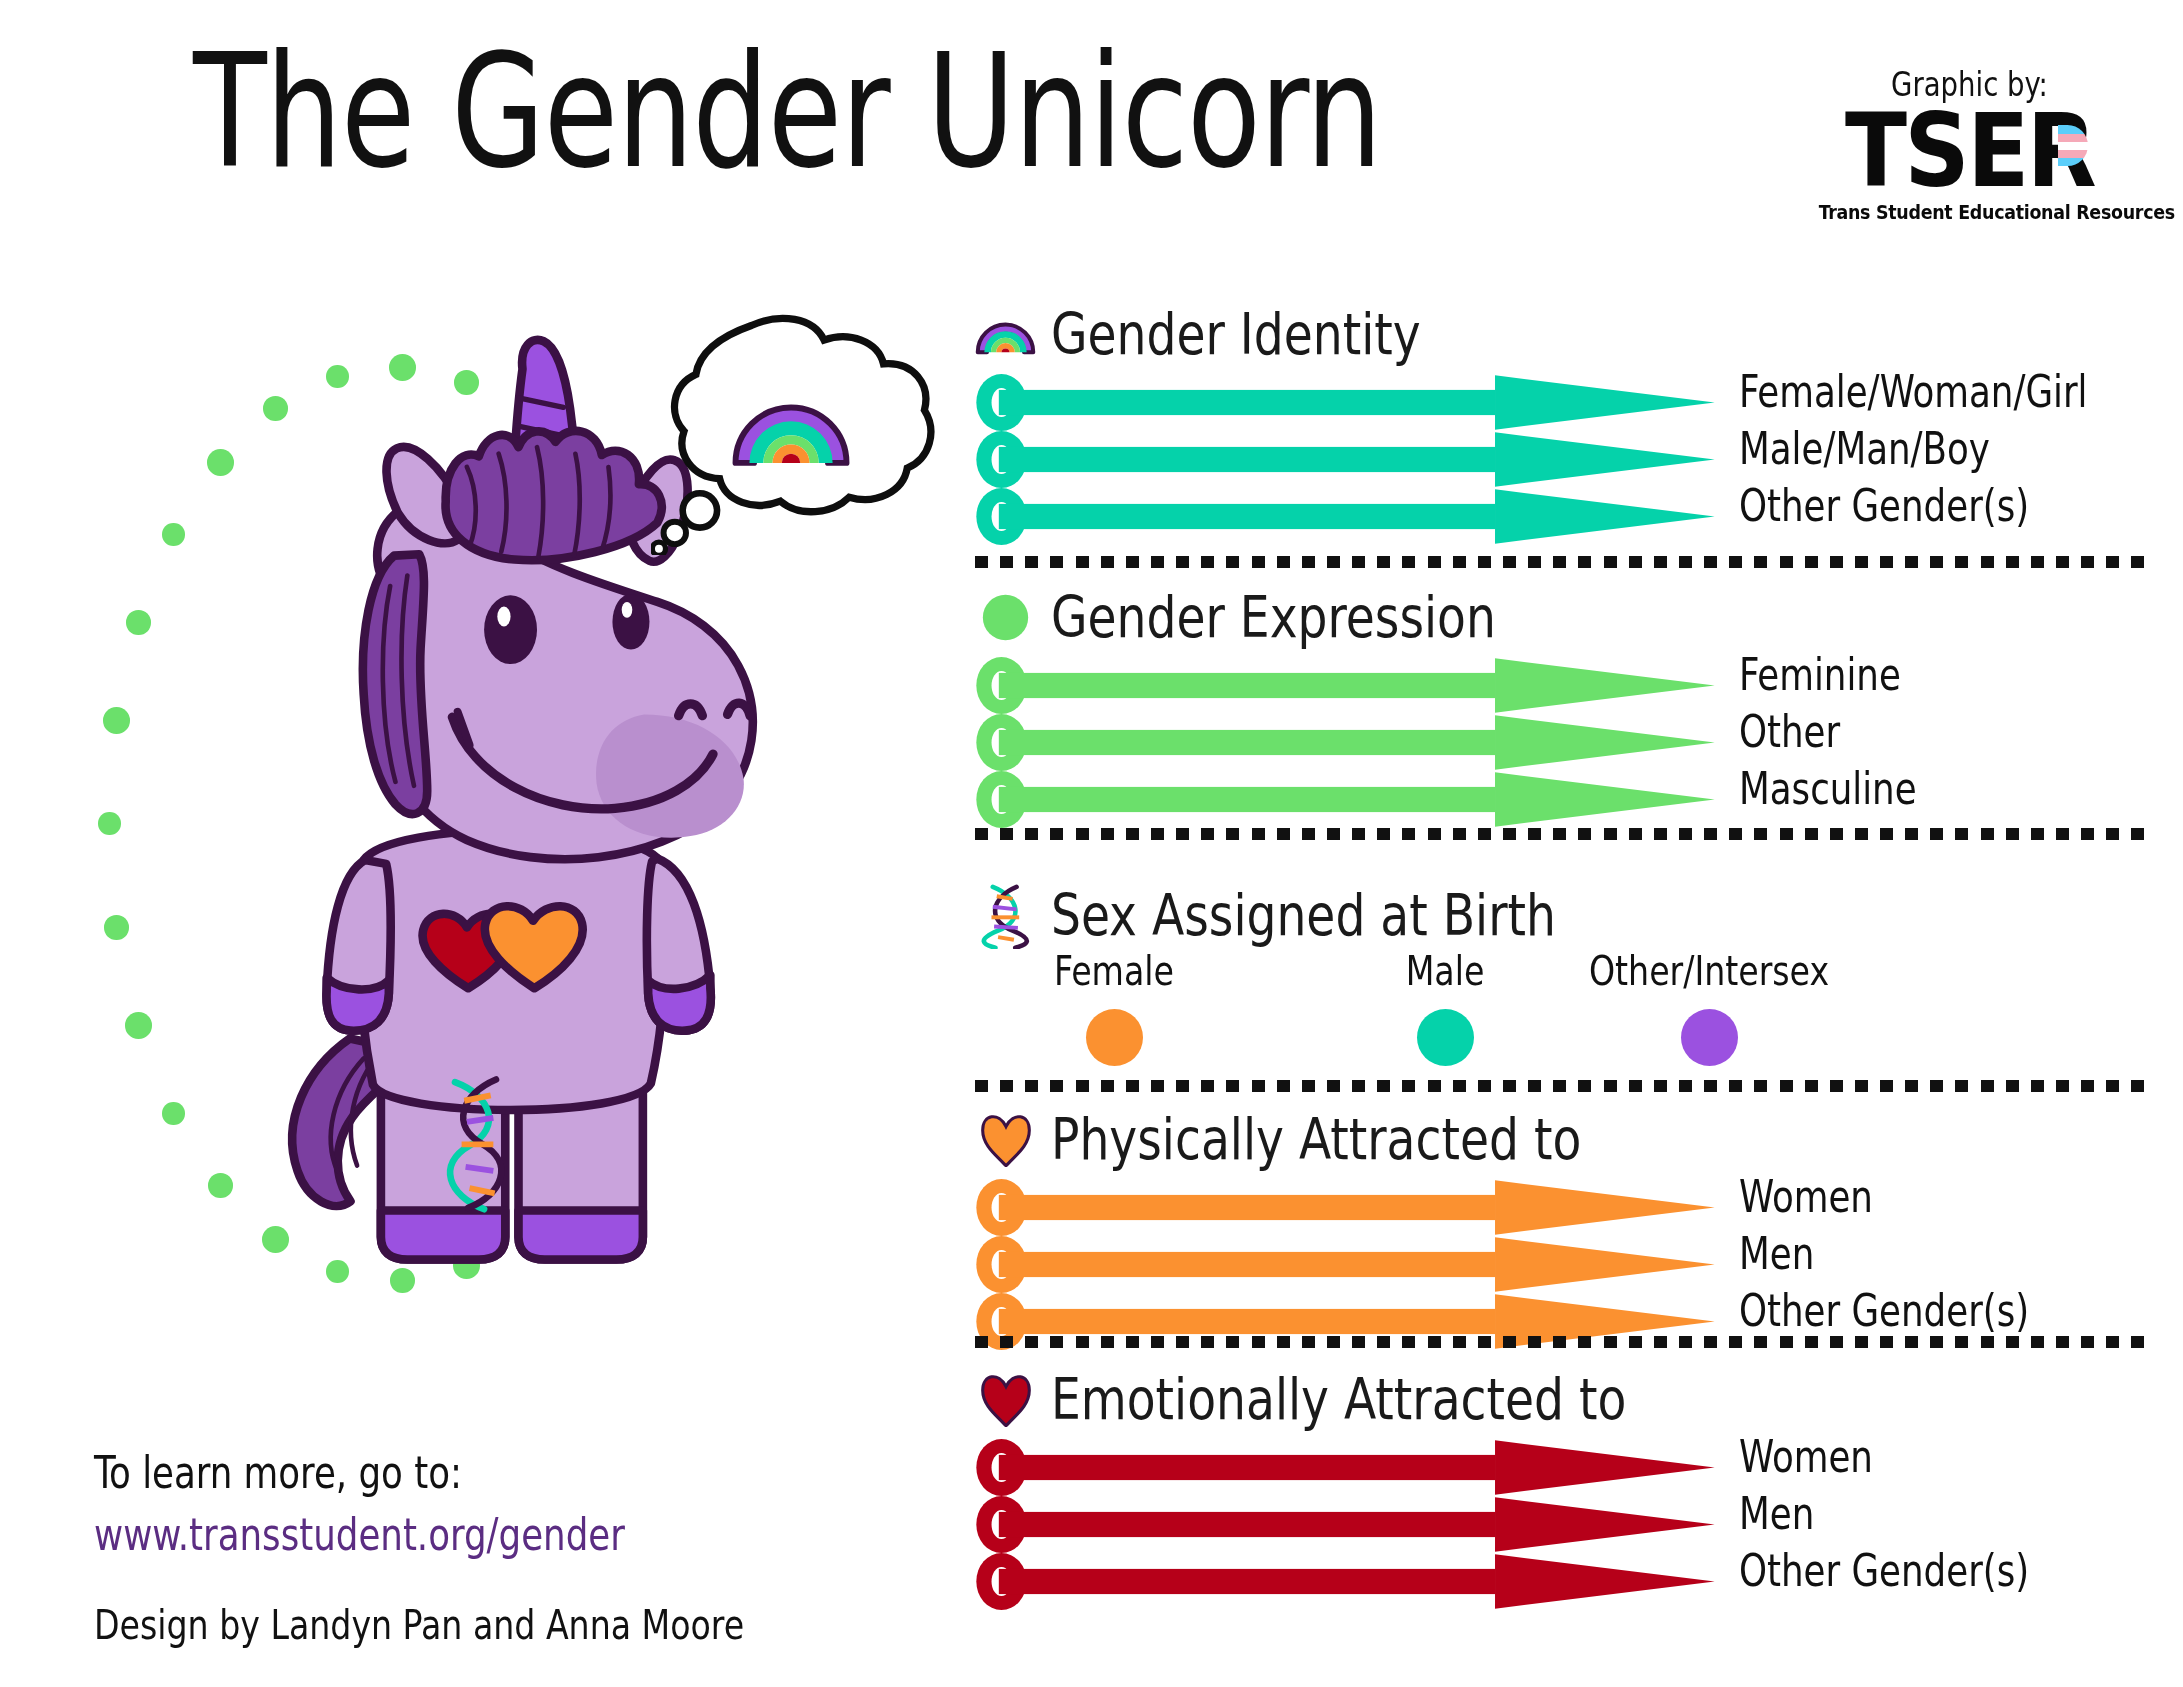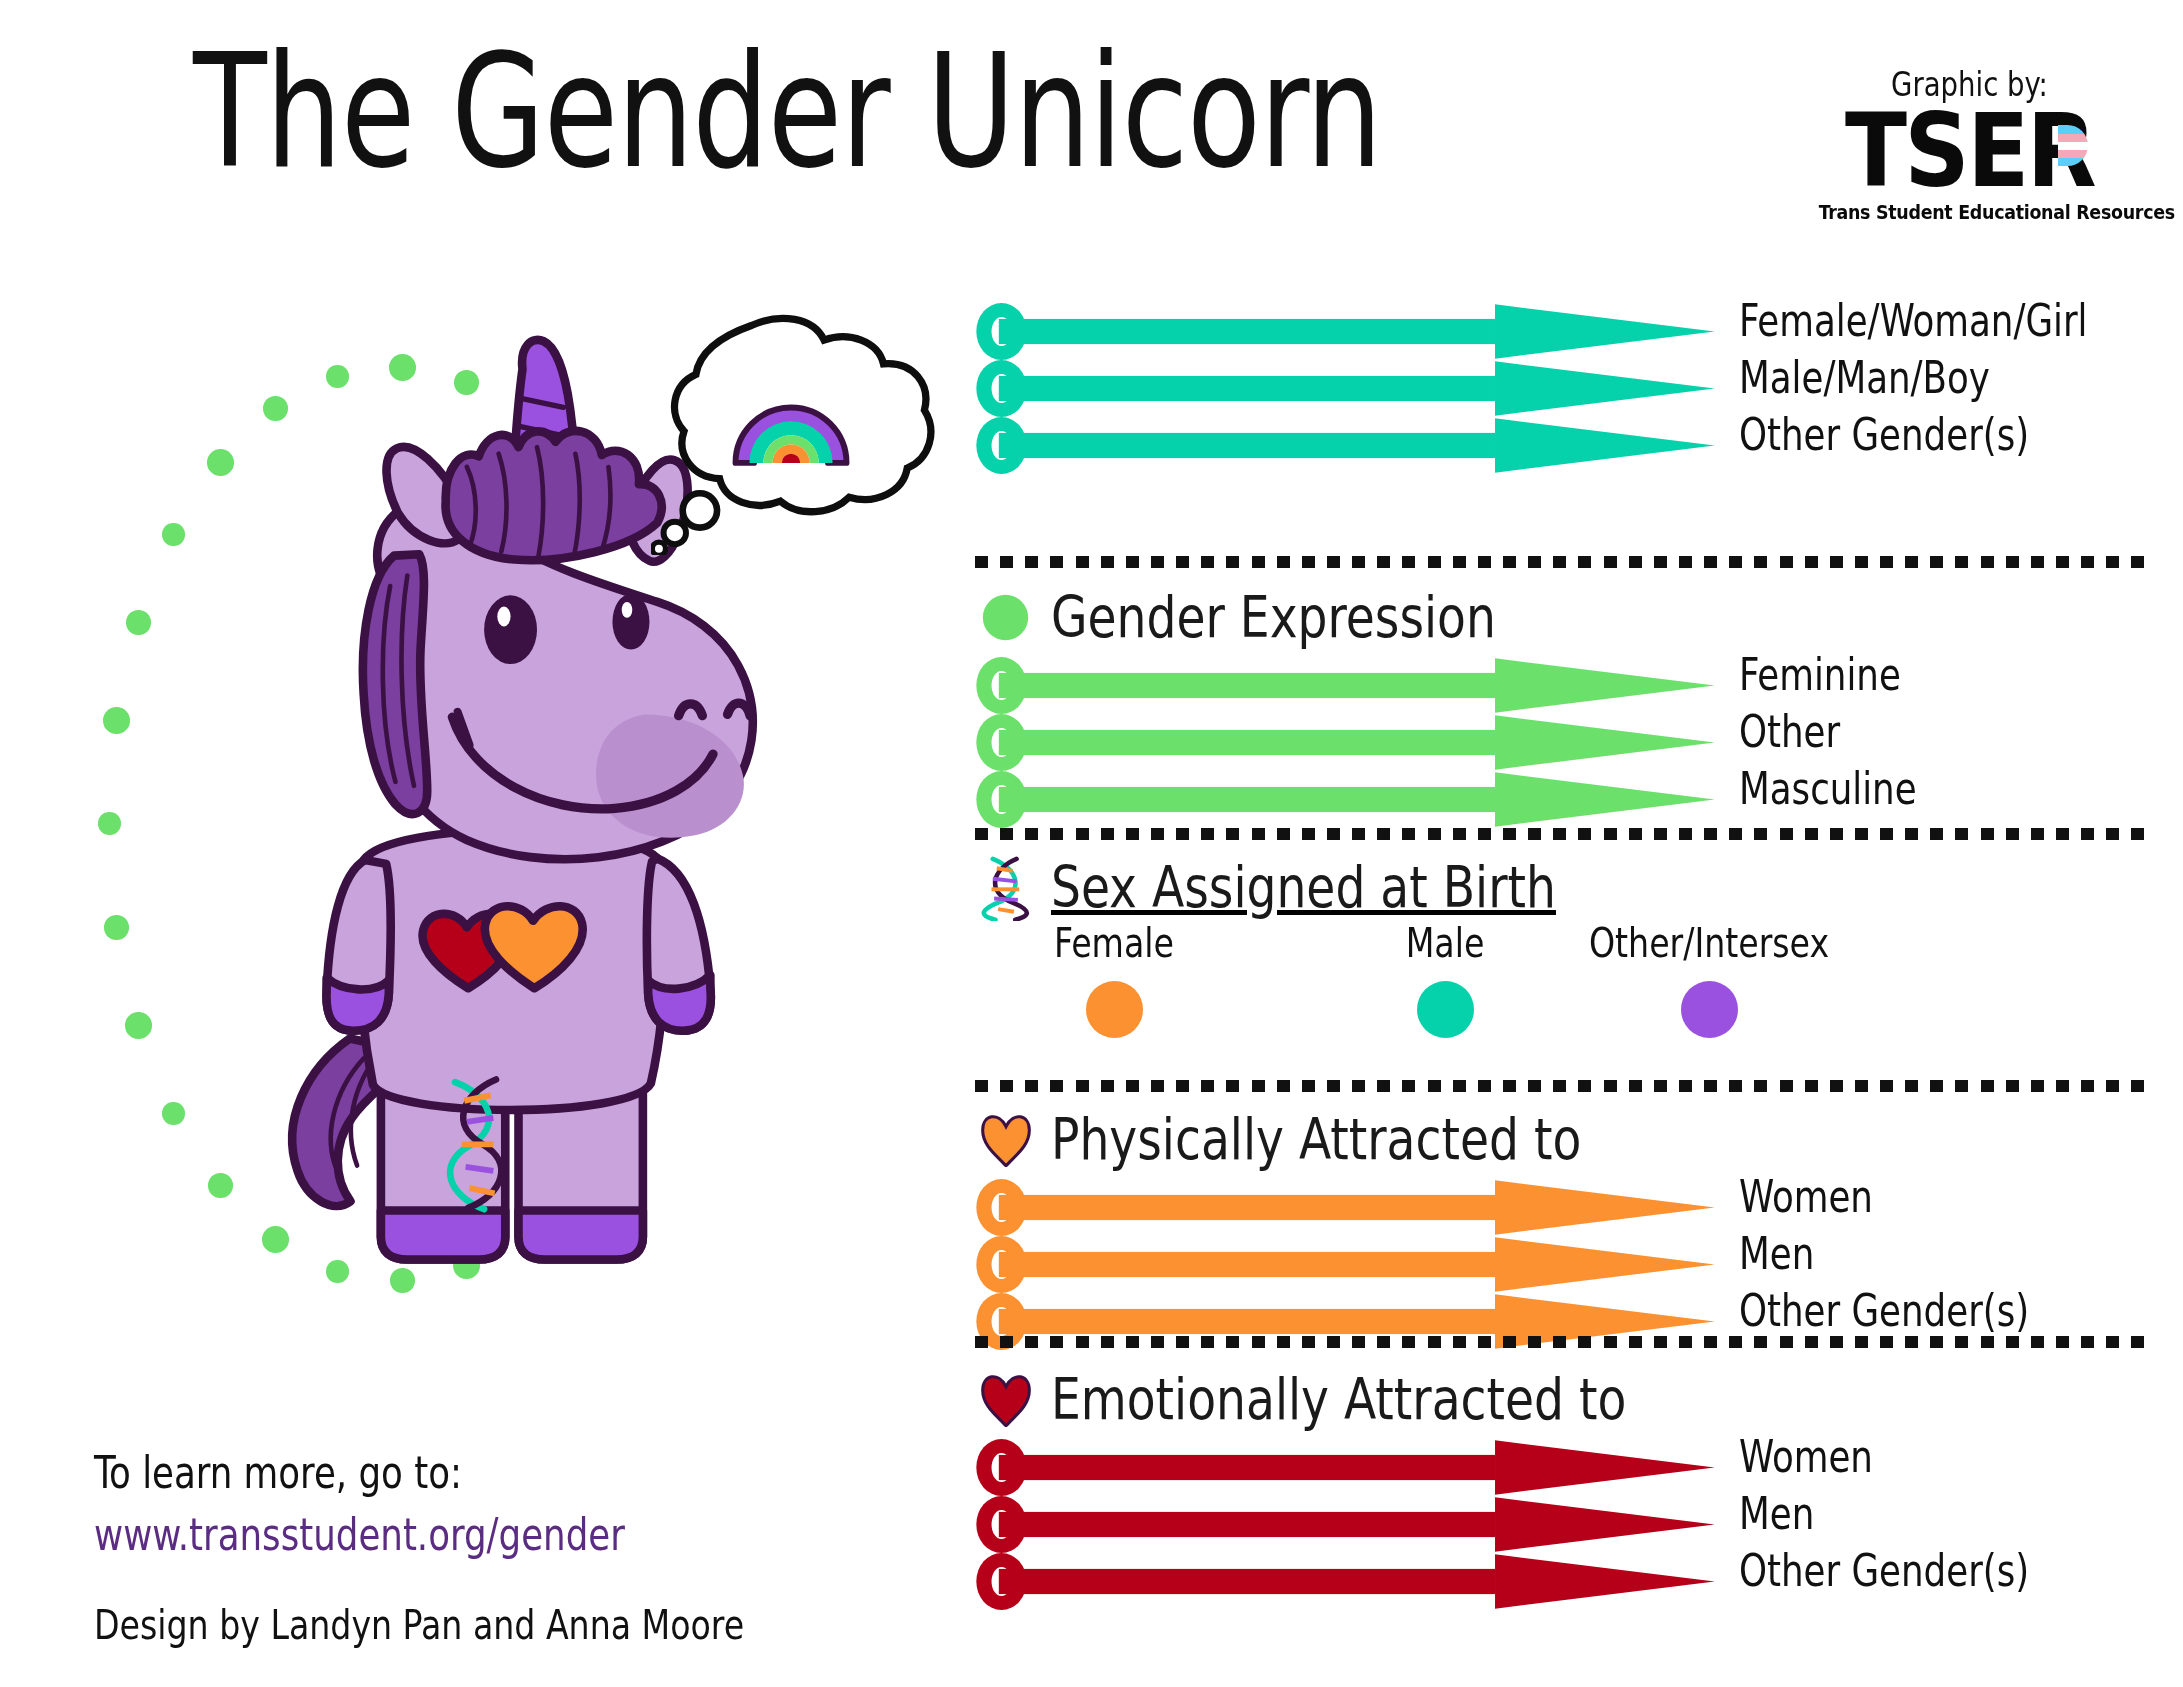--- a/index.html
+++ b/index.html
@@ -223,20 +223,32 @@
         <path d="M21 118 A63 63 0 0 1 147 118 L126 118 A42 42 0 0 0 42 118 Z" fill="#05D2AA"></path>
         <path d="M42 118 A42 42 0 0 1 126 118 L112 118 A28 28 0 0 0 56 118 Z" fill="#6BE06B"></path>
         <path d="M56 118 A28 28 0 0 1 112 118 L98 118 A14 14 0 0 0 70 118 Z" fill="#FB9130"></path>
         <path d="M70 118 A14 14 0 0 1 98 118 L84 118 Z" fill="#B60019"></path>
       </g>
     </svg>
   </div>
 
   <div id="sections">
       <div class="section" style="top: 299px;">
+        <div class="sec-head">
+          <span class="sec-icon">
+            <svg viewBox="0 0 92 62" width="61" height="41">
+              <path d="M4 58 A42 42 0 0 1 88 58 L74 58 A28 28 0 0 0 18 58 Z" fill="#9B51E0" stroke="#3B1144" stroke-width="6" stroke-linejoin="round"></path>
+              <path d="M14 58 A32 32 0 0 1 78 58 L68 58 A22 22 0 0 0 24 58 Z" fill="#05D2AA"></path>
+              <path d="M24 58 A22 22 0 0 1 68 58 L60 58 A14 14 0 0 0 32 58 Z" fill="#6BE06B"></path>
+              <path d="M32 58 A14 14 0 0 1 60 58 L52 58 A6 6 0 0 0 40 58 Z" fill="#FB9130"></path>
+              <path d="M40 58 A6 6 0 0 1 52 58 Z" fill="#B60019"></path>
+            </svg>
+          </span>
+          <span class="sec-title">Gender Identity</span>
+        </div>
         <div class="rows">
           <div class="row">
             <div class="arrowbox">
               <svg viewBox="0 0 1120 86" preserveAspectRatio="none">
                 <ellipse cx="40" cy="43" rx="38" ry="43" fill="#05D2AA"></ellipse>
                 <ellipse cx="40" cy="43" rx="15" ry="22" fill="#ffffff"></ellipse>
                 <rect x="36" y="24" width="750" height="38" fill="#05D2AA"></rect>
                 <polygon points="786,2 786,84 1118,43" fill="#05D2AA"></polygon>
               </svg>
             </div>
@@ -304,21 +316,21 @@
                 <ellipse cx="40" cy="43" rx="38" ry="43" fill="#6BE06B"></ellipse>
                 <ellipse cx="40" cy="43" rx="15" ry="22" fill="#ffffff"></ellipse>
                 <rect x="36" y="24" width="750" height="38" fill="#6BE06B"></rect>
                 <polygon points="786,2 786,84 1118,43" fill="#6BE06B"></polygon>
               </svg>
             </div>
             <div class="rowlabel">Masculine</div>
           </div>
         </div>
       </div>
-      <div class="section" style="top: 852px; text-decoration: underline;">
+      <div class="section" style="top: 880px;">
         <div class="sec-head">
           <span class="sec-icon">
             <svg viewBox="0 0 84 100" width="56" height="66">
               <path d="M22 6 C62 22 70 56 30 72 C-4 86 8 94 26 98" fill="none" stroke="#05D2AA" stroke-width="7" stroke-linecap="round"></path>
               <path d="M58 6 C20 22 12 56 52 72 C86 86 74 94 56 98" fill="none" stroke="#3B1144" stroke-width="7" stroke-linecap="round"></path>
               <g stroke-width="6" stroke-linecap="butt">
                 <path d="M28 20 L52 24" stroke="#FB9130"></path>
                 <path d="M22 36 L58 40" stroke="#9B51E0"></path>
                 <path d="M20 52 L62 52" stroke="#FB9130"></path>
                 <path d="M24 66 L60 68" stroke="#9B51E0"></path>

